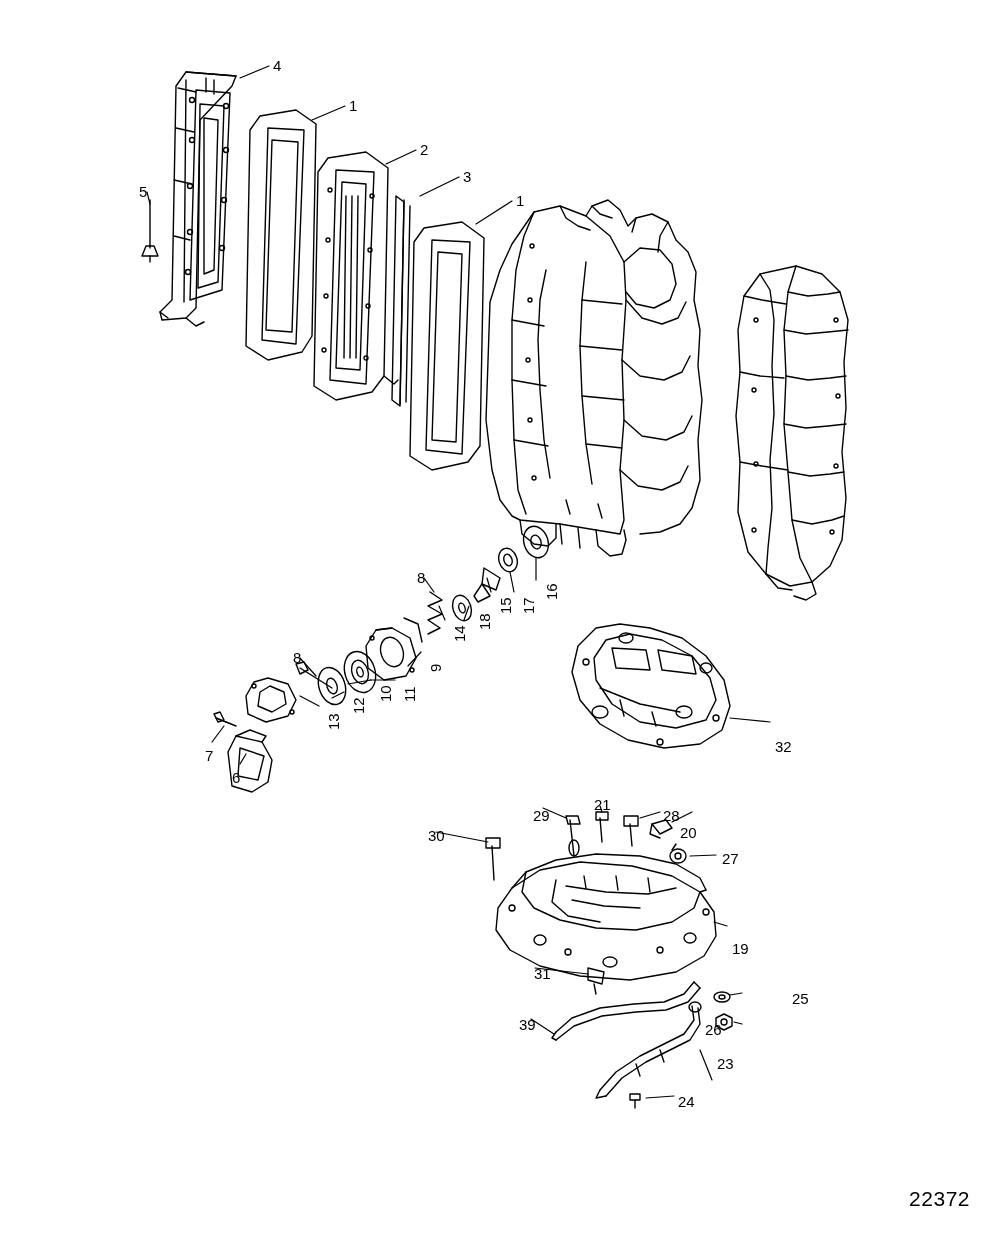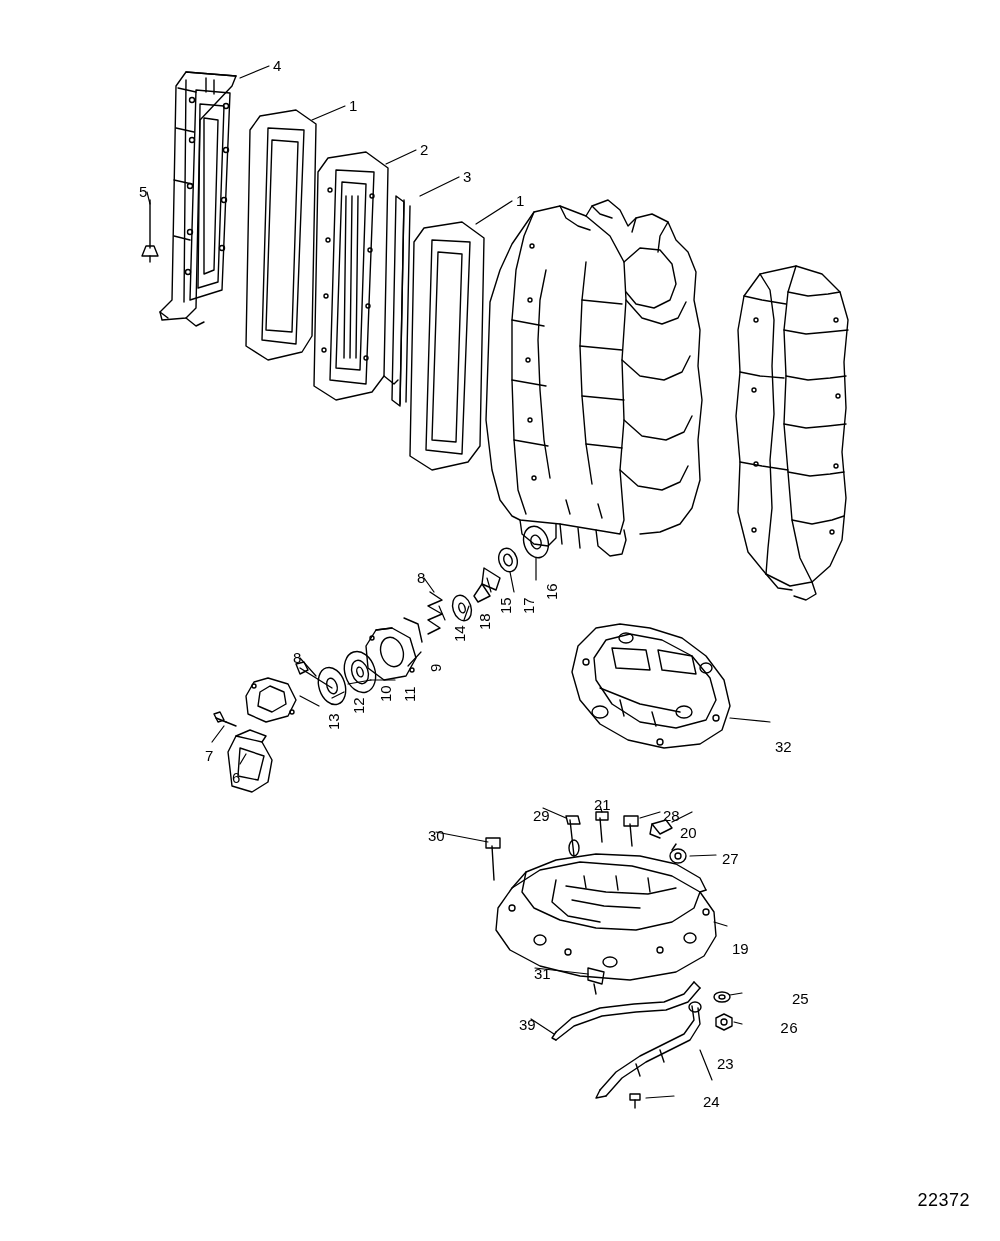--- a/index.html
+++ b/index.html
@@ -36,21 +36,21 @@
   }
   .callout.rot {
     transform: rotate(-90deg);
     transform-origin: left top;
   }
   #drawing-number {
     position: absolute;
     right: 30px;
     bottom: 30px;
     font-family: "Liberation Sans", sans-serif;
-    font-size: 18px;
+    font-size: 21px;
     letter-spacing: 0.5px;
     color: #000000;
   }
 </style>
 </head>
 <body>
 
 <div id="page">
 
   <svg id="art" viewBox="0 0 1000 1241" xmlns="http://www.w3.org/2000/svg" fill="none" stroke="#000" stroke-width="1.4" stroke-linecap="round" stroke-linejoin="round">
@@ -408,20 +408,20 @@
   <div class="callout" style="left:775px; top:719px;margin-top:20px;">32</div>
   <div class="callout" style="left:533px; top:808px;">29</div>
   <div class="callout" style="left:594px; top:797px;">21</div>
   <div class="callout" style="left:663px; top:808px;">28</div>
   <div class="callout" style="left:680px; top:805px;margin-top:20px;">20</div>
   <div class="callout" style="left:428px; top:828px;">30</div>
   <div class="callout" style="left:722px; top:851px;text-align:center;">27</div>
   <div class="callout" style="left:732px; top:924px;margin-top:17px;">19</div>
   <div class="callout" style="left:534px; top:966px;">31</div>
   <div class="callout" style="left:748px; top:991px;margin-left:44px;">25</div>
-  <div class="callout" style="left:780px; top:1022px;font-family:Liberation Mono, monospace;">26</div>
+  <div class="callout" style="left:705px; top:1022px;">26</div>
   <div class="callout" style="left:519px; top:1017px;">39</div>
   <div class="callout" style="left:717px; top:1056px;">23</div>
-  <div class="callout" style="left:703px; top:1094px;text-align:right;">24</div>
+  <div class="callout" style="left:678px; top:1094px;text-align:right;">24</div>
 
   <div id="drawing-number">22372</div>
 
 </div>
 
 </body></html>

